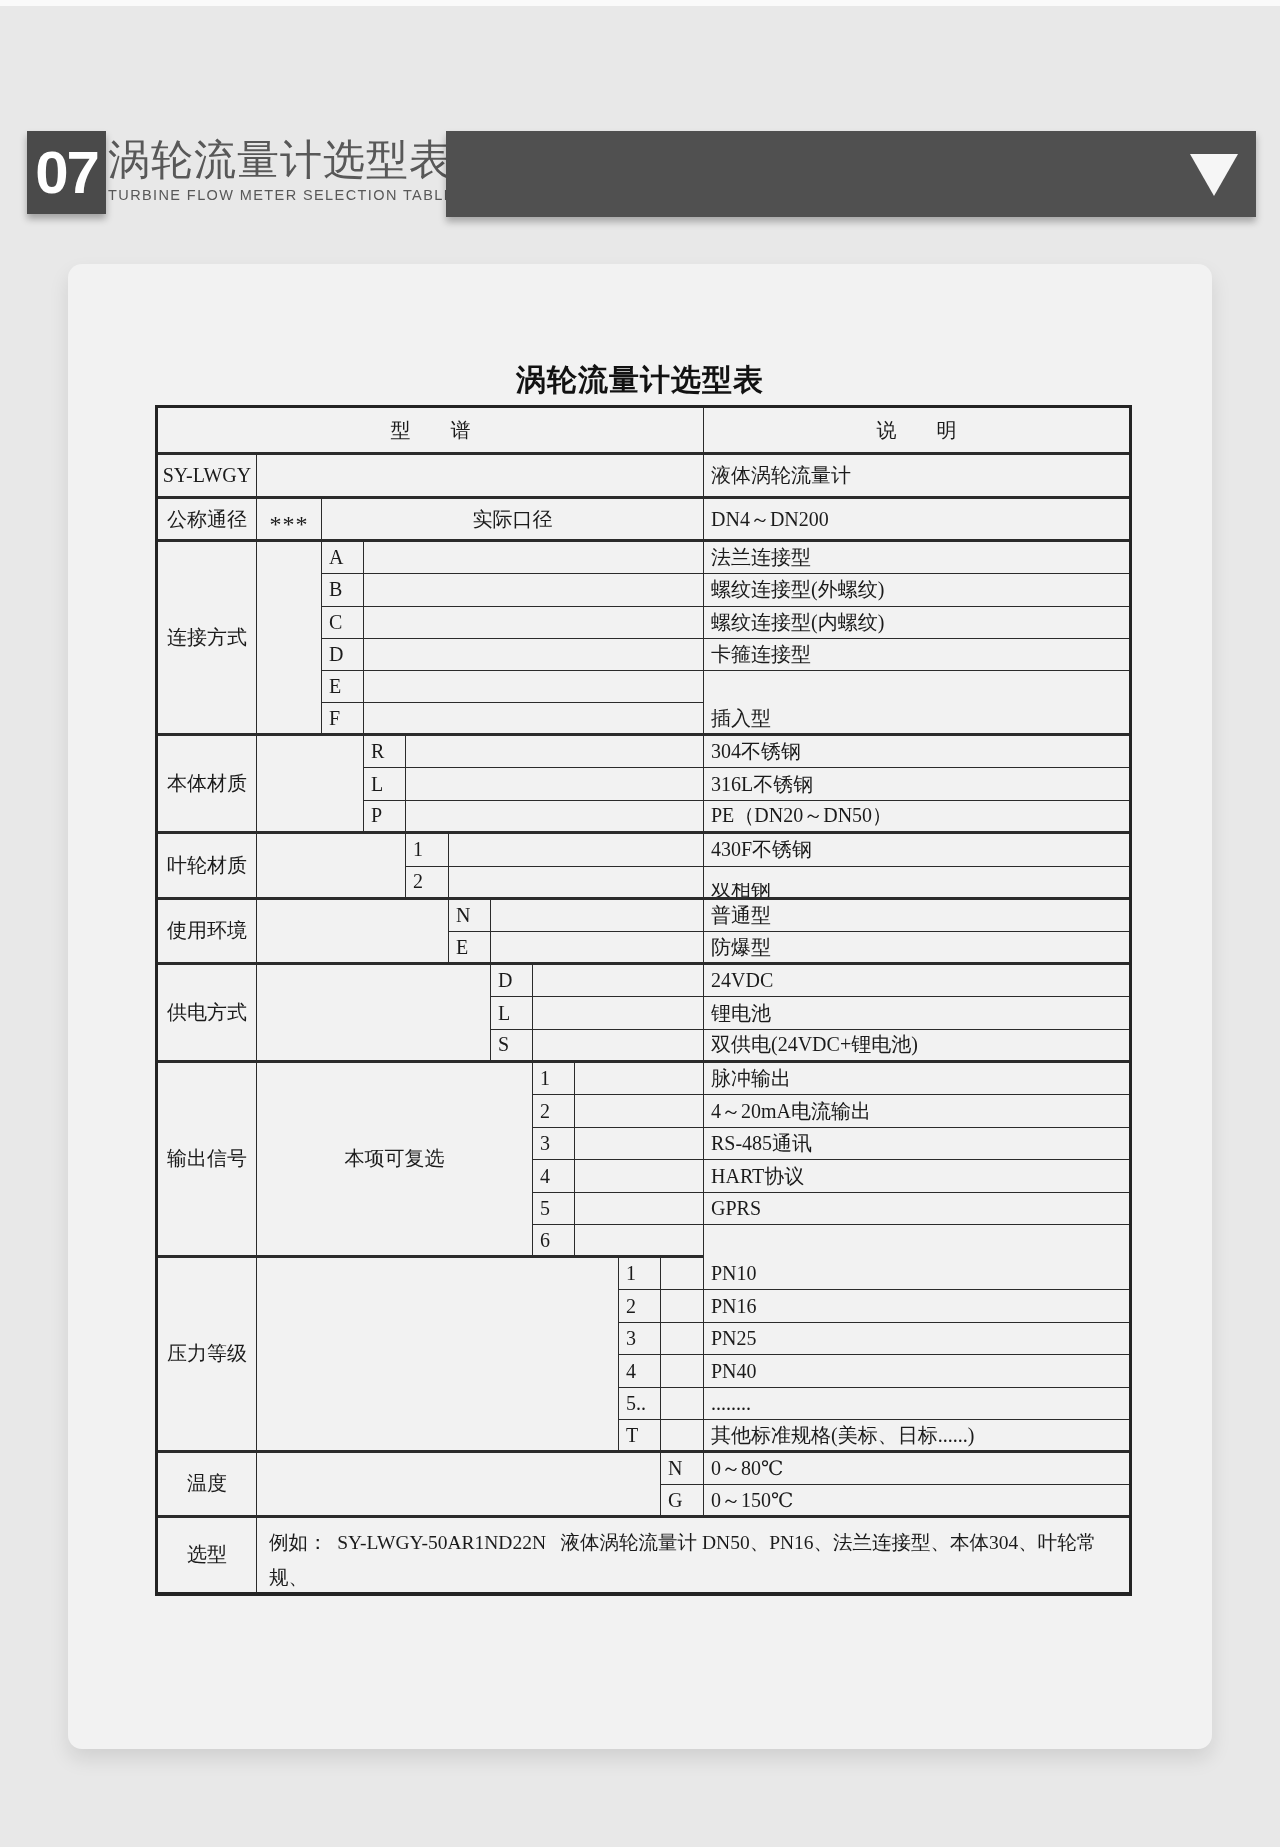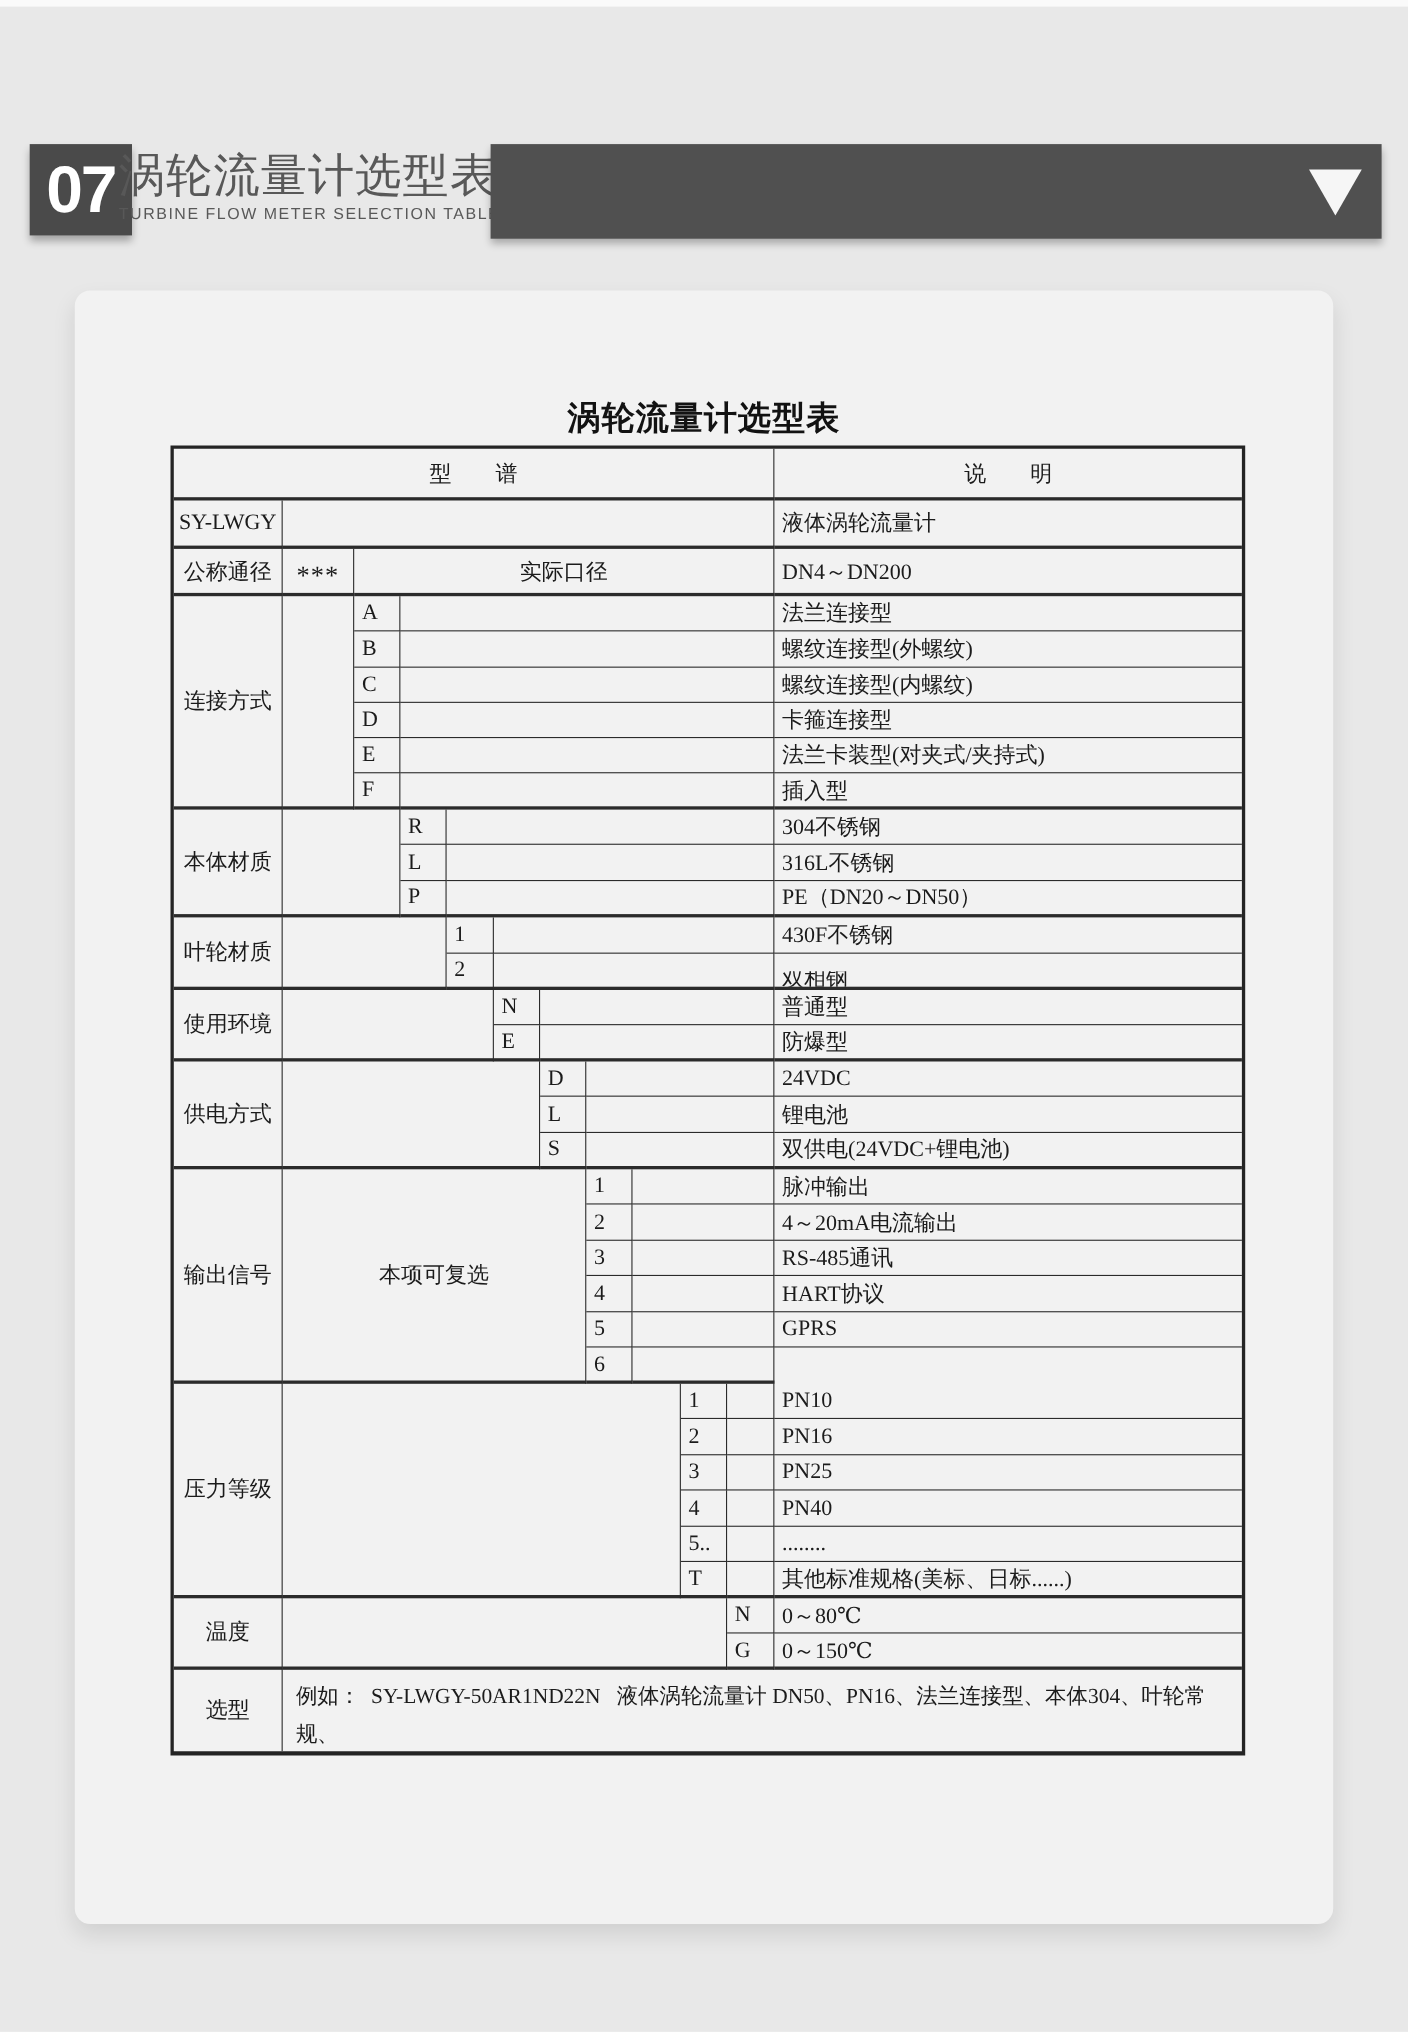--- a/index.html
+++ b/index.html
@@ -4,21 +4,21 @@
 <style>
   html,body{margin:0;padding:0;}
   body{
     width:1280px;height:1847px;position:relative;overflow:hidden;
     background:#e8e8e8;
     font-family:"Liberation Sans","DejaVu Sans",sans-serif;
   }
   .top-strip{position:absolute;left:0;top:0;width:1280px;height:6px;background:#fafafa;}
   
   .hdr-badge{
-    position:absolute;left:27px;top:131px;width:93px;height:83px;
+    position:absolute;left:27px;top:131px;width:79px;height:83px;
     background:#4a4a4a;color:#fff;display:flex;align-items:center;justify-content:center;
     font-size:60px;font-weight:700;letter-spacing:-2px;
     box-shadow:0 5px 7px rgba(0,0,0,.30);
   }
   .hdr-titles{position:absolute;left:108px;top:136px;width:340px;height:80px;}
   .hdr-cn{font-size:42px;color:#585858;letter-spacing:1px;line-height:1.15;white-space:nowrap;}
   .hdr-en{font-size:14.5px;color:#585858;letter-spacing:1.4px;margin-top:3px;white-space:nowrap;}
   .hdr-banner{
     position:absolute;left:446px;top:131px;width:810px;height:86px;background:#505050;
     box-shadow:0 5px 7px rgba(0,0,0,.28);
@@ -100,21 +100,20 @@
       <div class="cell lft" style="grid-area: 5 / 4 / span 1 / span 8;"></div>
       <div class="cell lft lastcol" style="grid-area: 5 / 12 / span 1 / span 1;">螺纹连接型(外螺纹)</div>
       <div class="cell lft" style="grid-area: 6 / 3 / span 1 / span 1;">C</div>
       <div class="cell lft" style="grid-area: 6 / 4 / span 1 / span 8;"></div>
       <div class="cell lft lastcol" style="grid-area: 6 / 12 / span 1 / span 1;">螺纹连接型(内螺纹)</div>
       <div class="cell lft" style="grid-area: 7 / 3 / span 1 / span 1;">D</div>
       <div class="cell lft" style="grid-area: 7 / 4 / span 1 / span 8;"></div>
       <div class="cell lft lastcol" style="grid-area: 7 / 12 / span 1 / span 1;">卡箍连接型</div>
       <div class="cell lft" style="grid-area: 8 / 3 / span 1 / span 1;">E</div>
       <div class="cell lft" style="grid-area: 8 / 4 / span 1 / span 8;"></div>
-      <div class="cell lft lastcol" style="grid-area: 8 / 12 / span 1 / span 1;">法兰卡装型(对夹式/夹持式)</div>
       <div class="cell lft thick" style="grid-area: 9 / 3 / span 1 / span 1;">F</div>
       <div class="cell lft thick" style="grid-area: 9 / 4 / span 1 / span 8;"></div>
       <div class="cell lft thick lastcol" style="grid-area: 9 / 12 / span 1 / span 1;">插入型</div>
       <div class="cell ctr thick" style="grid-area: 10 / 1 / span 3 / span 1;">本体材质</div>
       <div class="cell lft thick" style="grid-area: 10 / 2 / span 3 / span 2;"></div>
       <div class="cell lft" style="grid-area: 10 / 4 / span 1 / span 1;">R</div>
       <div class="cell lft" style="grid-area: 10 / 5 / span 1 / span 7;"></div>
       <div class="cell lft lastcol" style="grid-area: 10 / 12 / span 1 / span 1;">304不锈钢</div>
       <div class="cell lft" style="grid-area: 11 / 4 / span 1 / span 1;">L</div>
       <div class="cell lft" style="grid-area: 11 / 5 / span 1 / span 7;"></div>

